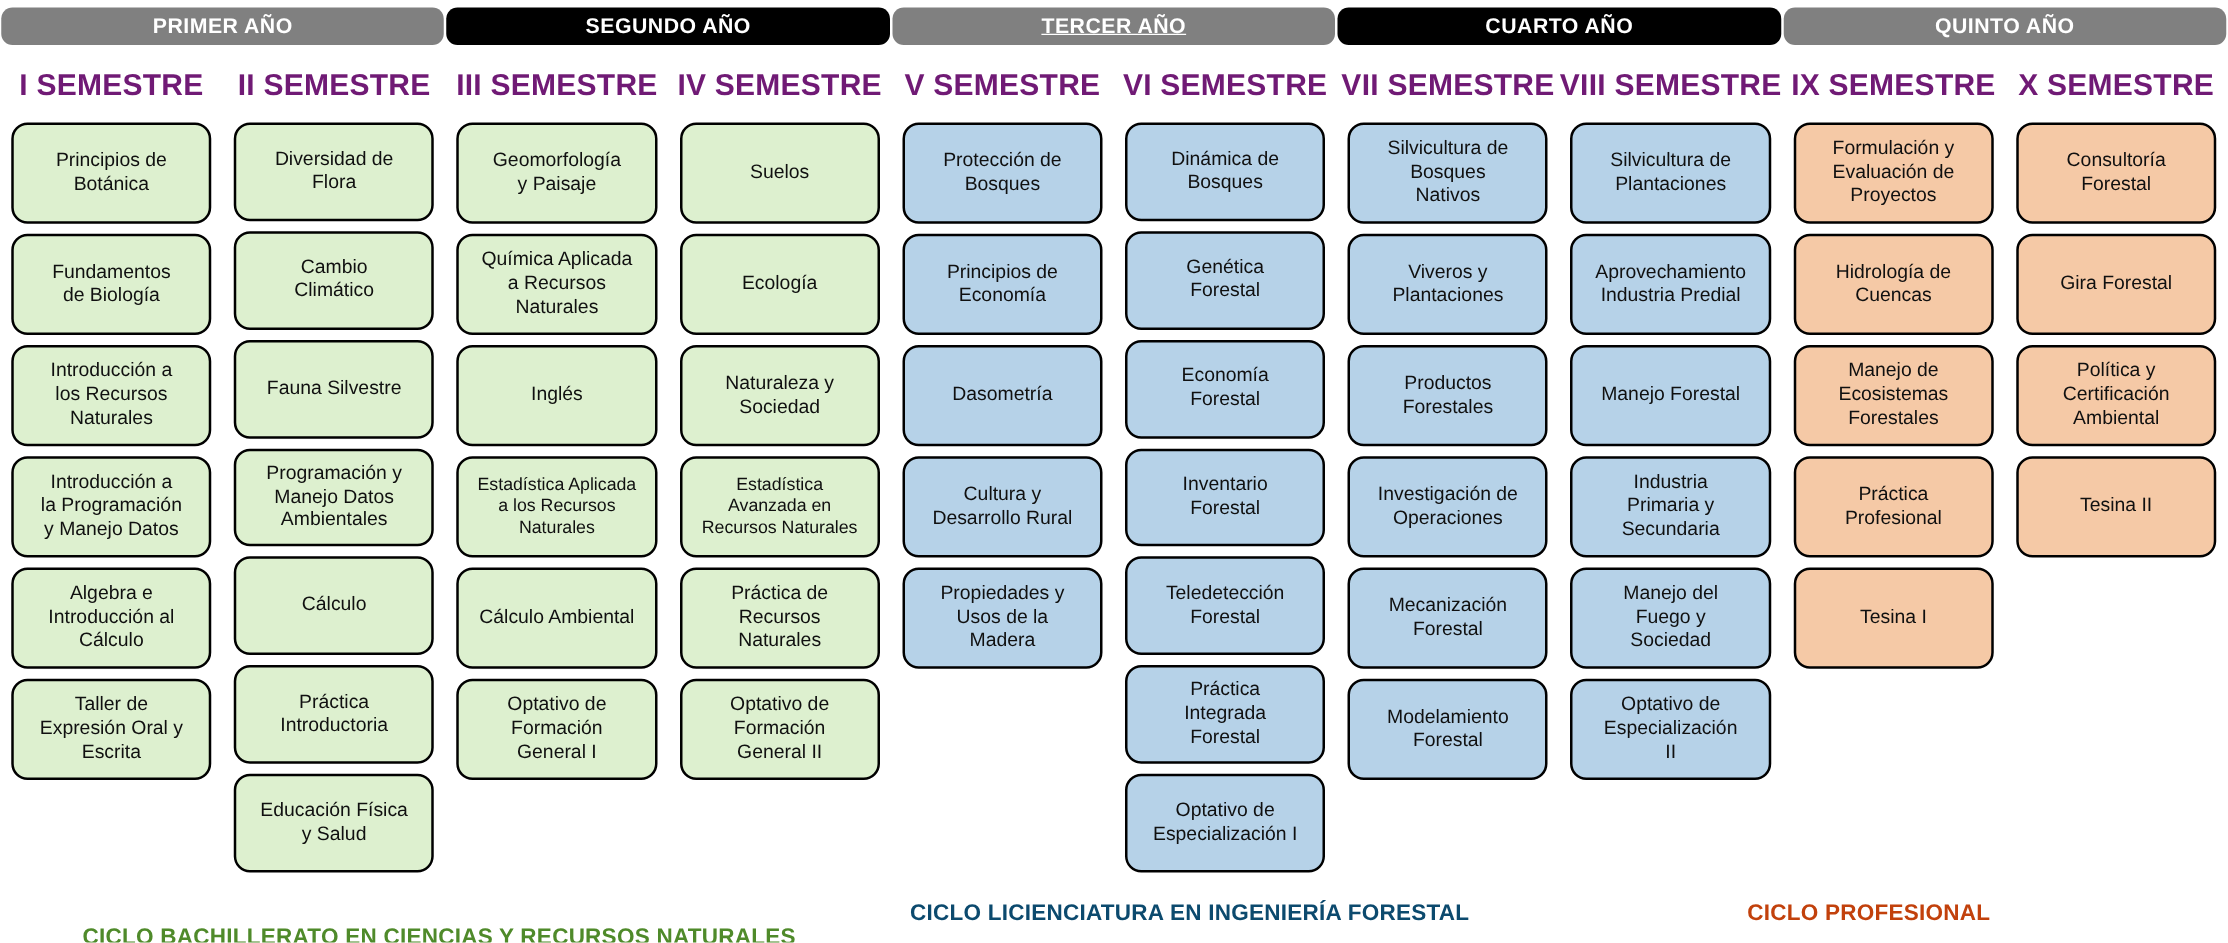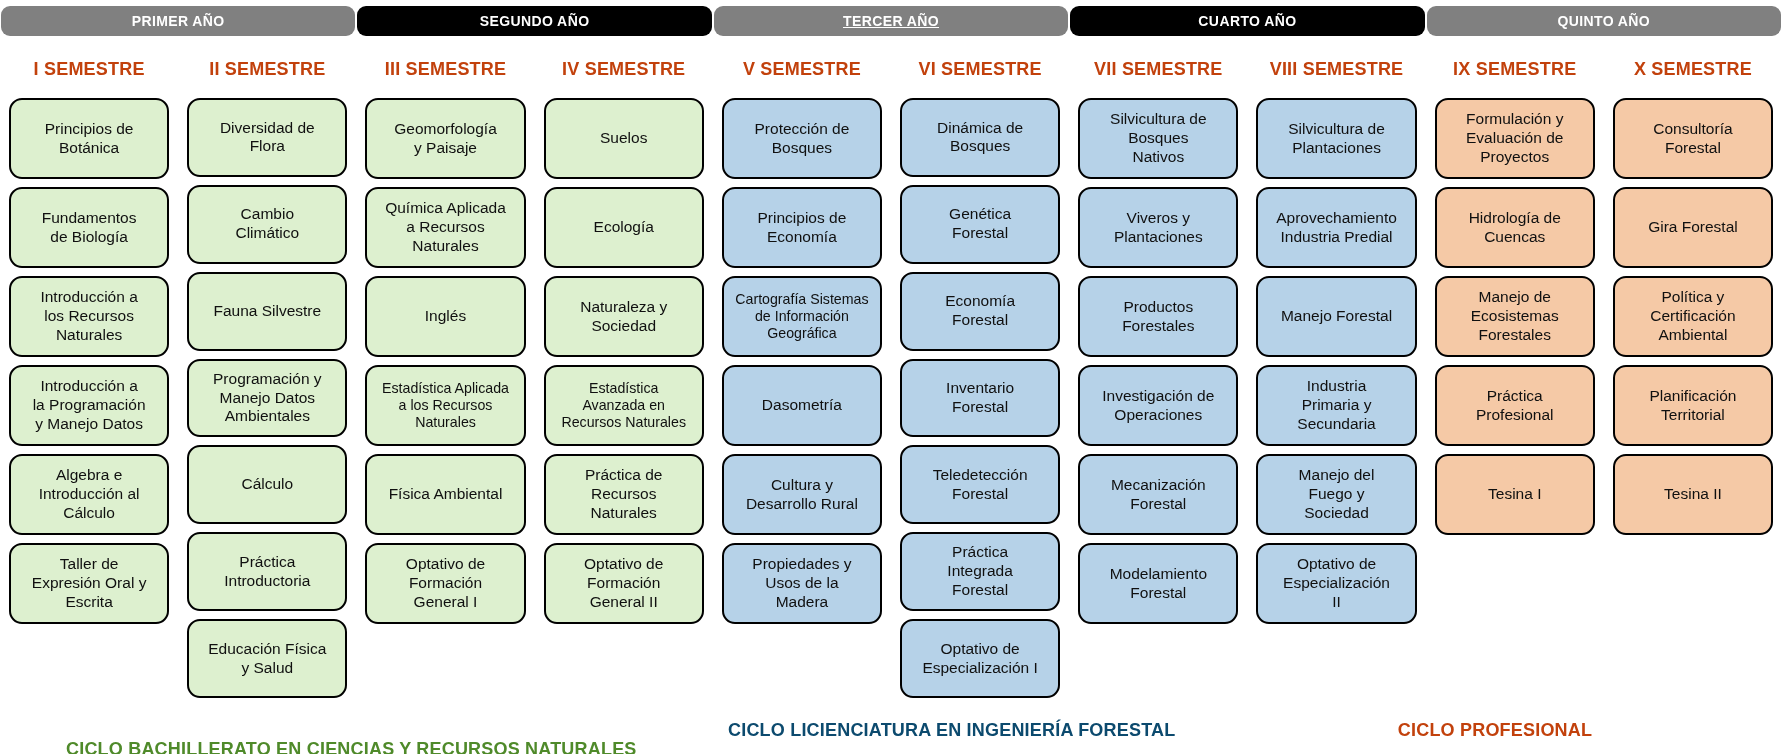--- a/index.html
+++ b/index.html
@@ -26,21 +26,21 @@
     height: 30px;
     display: flex;
   }
   .year-cell {
     height: 30px;
     border-radius: 9px;
     display: flex;
     align-items: center;
     justify-content: center;
     color: #ffffff;
-    font-size: 14px;
+    font-size: 17px;
     font-weight: bold;
     letter-spacing: 0.4px;
     margin: 0 1px;
     white-space: nowrap;
   }
   .year-gray  { background: #808080; }
   .year-black { background: #000000; }
 
   
   #semester-row {
@@ -49,23 +49,23 @@
     left: 0;
     width: 1782px;
     height: 34px;
     display: flex;
   }
   .sem-cell {
     flex: 1 1 0;
     display: flex;
     align-items: center;
     justify-content: center;
-    font-size: 18px;
+    font-size: 24px;
     font-weight: bold;
-    color: #c2410c;
+    color: #701a75;
     letter-spacing: 0.2px;
     white-space: nowrap;
   }
 
   
   #columns {
     position: absolute;
     top: 98px;
     left: 0;
     width: 1782px;
@@ -178,21 +178,21 @@
       <div class="col">
         <div class="course green">Geomorfología
 y Paisaje</div>
         <div class="course green">Química Aplicada
 a Recursos
 Naturales</div>
         <div class="course green">Inglés</div>
         <div class="course green small">Estadística Aplicada
 a los Recursos
 Naturales</div>
-        <div class="course green">Física Ambiental</div>
+        <div class="course green">Cálculo Ambiental</div>
         <div class="course green">Optativo de
 Formación
 General I</div>
       </div>
       <div class="col">
         <div class="course green">Suelos</div>
         <div class="course green">Ecología</div>
         <div class="course green">Naturaleza y
 Sociedad</div>
         <div class="course green small">Estadística
@@ -203,23 +203,20 @@
 Naturales</div>
         <div class="course green">Optativo de
 Formación
 General II</div>
       </div>
       <div class="col">
         <div class="course blue">Protección de
 Bosques</div>
         <div class="course blue">Principios de
 Economía</div>
-        <div class="course blue small">Cartografía Sistemas
-de Información
-Geográfica</div>
         <div class="course blue">Dasometría</div>
         <div class="course blue">Cultura y
 Desarrollo Rural</div>
         <div class="course blue">Propiedades y
 Usos de la
 Madera</div>
       </div>
       <div class="col">
         <div class="course blue">Dinámica de
 Bosques</div>
@@ -281,22 +278,20 @@
 Profesional</div>
         <div class="course orange">Tesina I</div>
       </div>
       <div class="col">
         <div class="course orange">Consultoría
 Forestal</div>
         <div class="course orange">Gira Forestal</div>
         <div class="course orange">Política y
 Certificación
 Ambiental</div>
-        <div class="course orange">Planificación
-Territorial</div>
         <div class="course orange">Tesina II</div>
       </div>
     </div>
 
   <div id="legend">
       <div class="legend-label" style="left: 66px; width: 490px; color: rgb(79, 138, 42); margin-top: 19px;">CICLO BACHILLERATO EN CIENCIAS Y RECURSOS NATURALES</div>
       <div class="legend-label" style="left: 728px; width: 404px; color: #0c4a6e;">CICLO LICIENCIATURA EN INGENIERÍA FORESTAL</div>
       <div class="legend-label" style="left: 1330px; width: 330px; color: #c2410c;">CICLO PROFESIONAL</div>
     </div>
 

